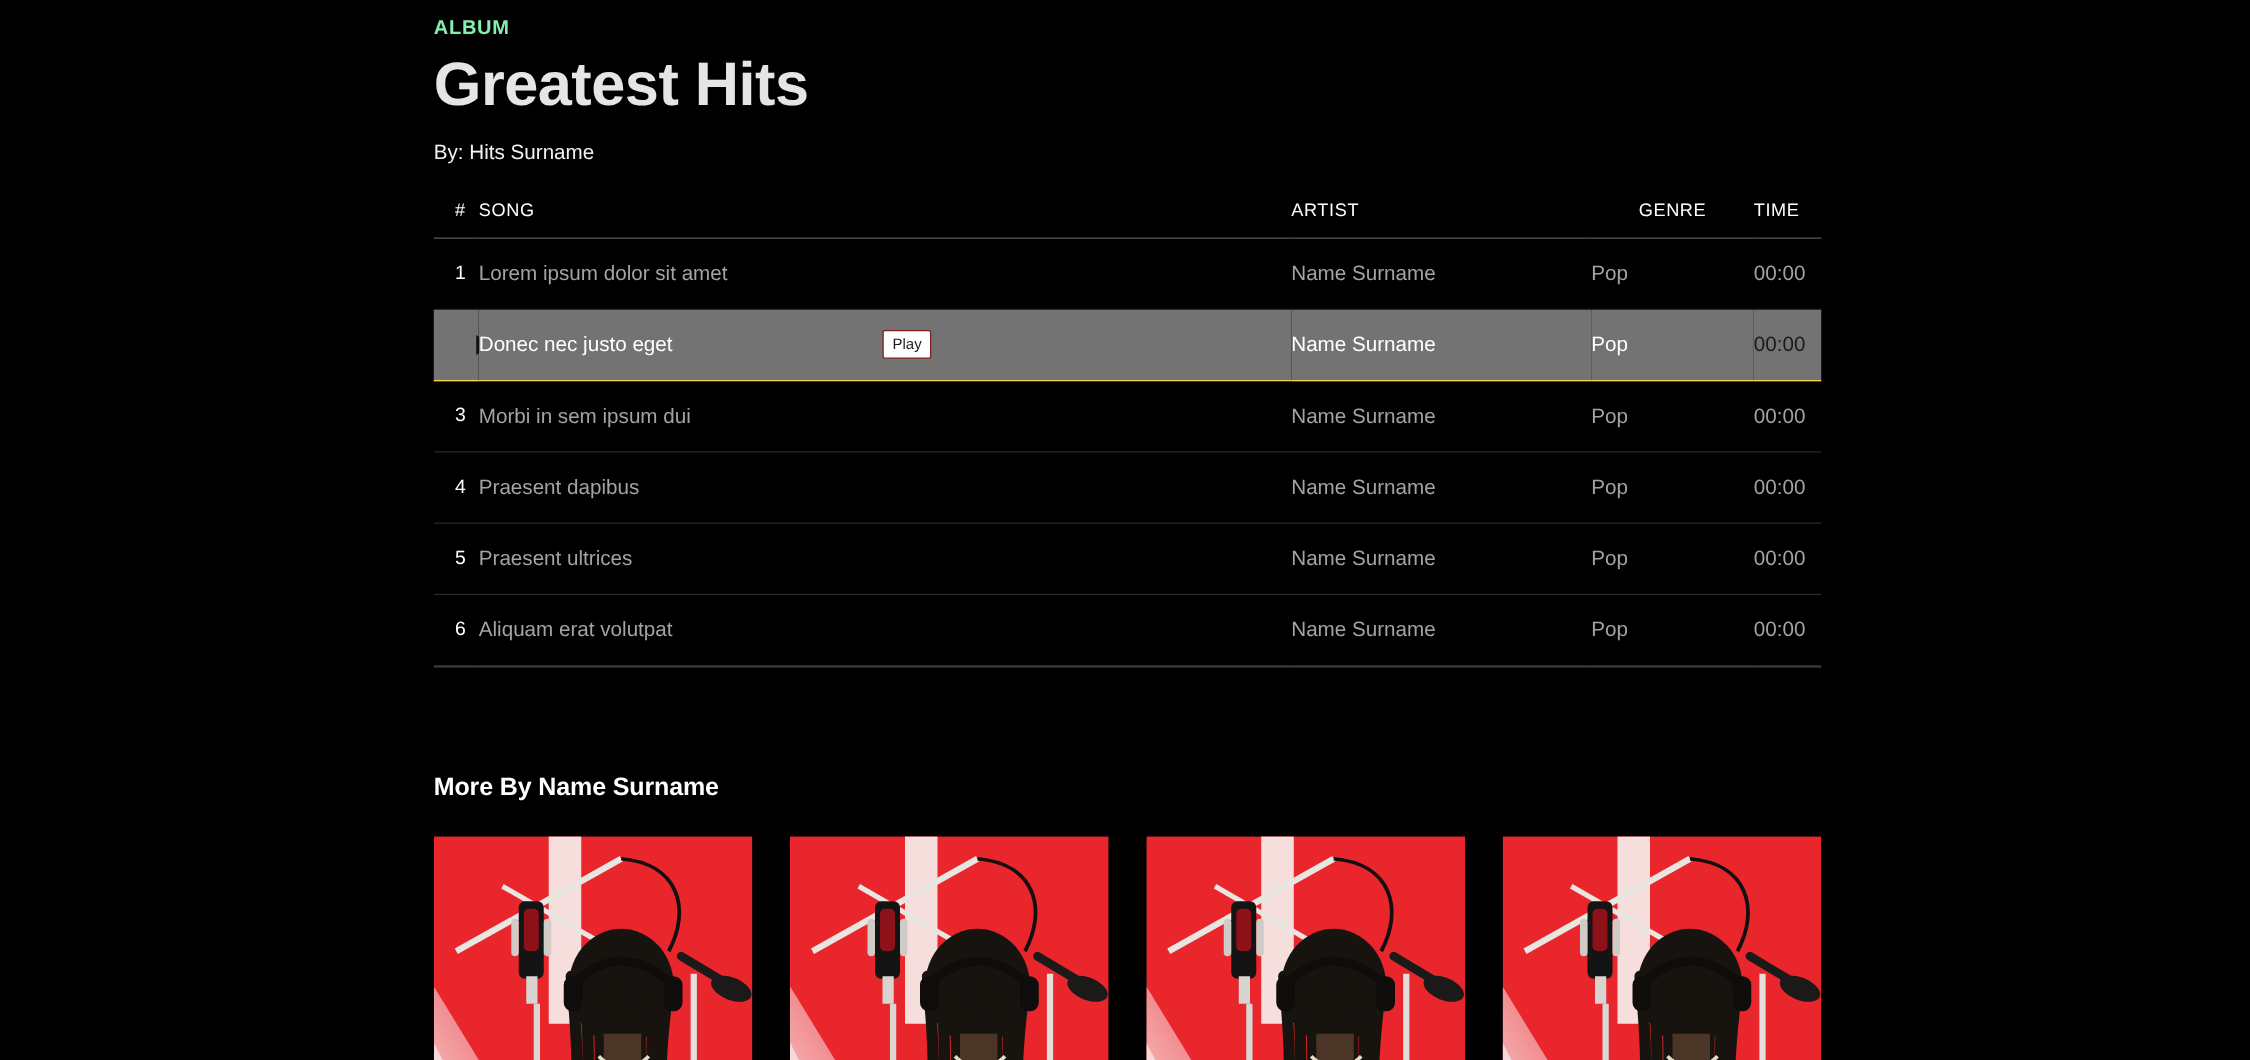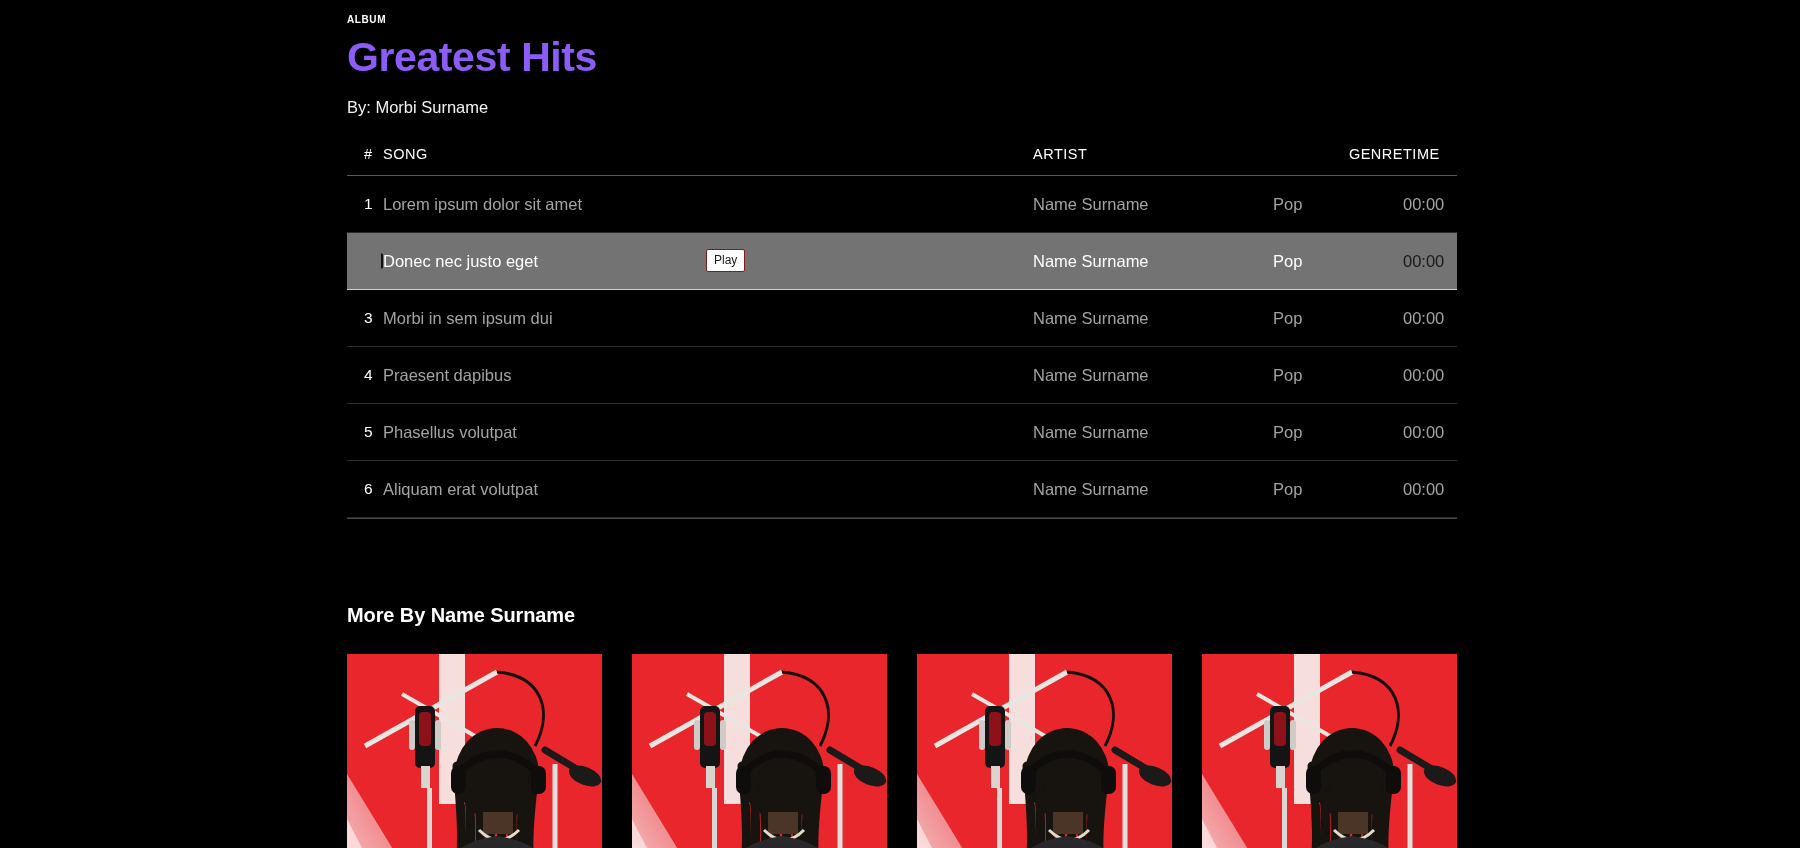--- a/index.html
+++ b/index.html
@@ -23,33 +23,33 @@
   .content {
     position: absolute;
     left: 347px;
     top: 0;
     width: 1110px;
   }
 
   
   .eyebrow {
     margin-top: 14px;
-    font-size: 10px;
+    font-size: 16px;
     font-weight: 700;
     letter-spacing: 0.6px;
-    color: #ffffff;
+    color: #86efac;
     text-transform: uppercase;
   }
 
   .album-title {
     margin-top: 11px;
-    font-size: 41px;
+    font-size: 49px;
     line-height: 1.05;
     font-weight: 700;
-    color: #8b5cf6;
+    color: #e5e5e5;
     letter-spacing: -0.4px;
   }
 
   .album-by {
     margin-top: 19px;
     font-size: 16.5px;
     font-weight: 400;
     color: #f2f2f2;
   }
 
@@ -73,21 +73,21 @@
     vertical-align: bottom;
   }
 
   .col-num   { width: 36px;  }
   .col-song  { width: 650px; }
   .col-art   { width: 240px; }
   .col-gen   { width: 130px; }
   .col-time  { width: 54px;  }
 
   th.col-num  { padding-left: 17px; }
-  th.col-gen  { text-align: right; }
+  th.col-gen  { text-align: center; }
   th.col-time { text-align: left; padding-right: 17px; }
 
   .track-table td {
     font-size: 16.5px;
     color: #a3a3a3;
     padding: 0;
     height: 57px;
     vertical-align: middle;
     border-bottom: 1px solid #2b2b2b;
   }
@@ -182,21 +182,21 @@
   }
 </style>
 </head>
 <body>
 
 <div class="page">
   <div class="content">
 
     <div class="eyebrow">ALBUM</div>
     <h1 class="album-title">Greatest Hits</h1>
-    <div class="album-by">By: Morbi Surname</div>
+    <div class="album-by">By: Hits Surname</div>
 
     <table class="track-table">
       <thead>
         <tr>
           <th class="col-num">#</th>
           <th class="col-song">SONG</th>
           <th class="col-art">ARTIST</th>
           <th class="col-gen">GENRE</th>
           <th class="col-time">TIME</th>
         </tr>
@@ -239,21 +239,21 @@
             <td class="cell-song">
               <span class="song-wrap">Praesent dapibus</span>
             </td>
             <td class="cell-artist">Name Surname</td>
             <td class="cell-genre">Pop</td>
             <td class="cell-time">00:00</td>
           </tr>
           <tr class="track-row">
             <td class="cell-num">5</td>
             <td class="cell-song">
-              <span class="song-wrap">Phasellus volutpat</span>
+              <span class="song-wrap">Praesent ultrices</span>
             </td>
             <td class="cell-artist">Name Surname</td>
             <td class="cell-genre">Pop</td>
             <td class="cell-time">00:00</td>
           </tr>
           <tr class="track-row">
             <td class="cell-num">6</td>
             <td class="cell-song">
               <span class="song-wrap">Aliquam erat volutpat</span>
             </td>

